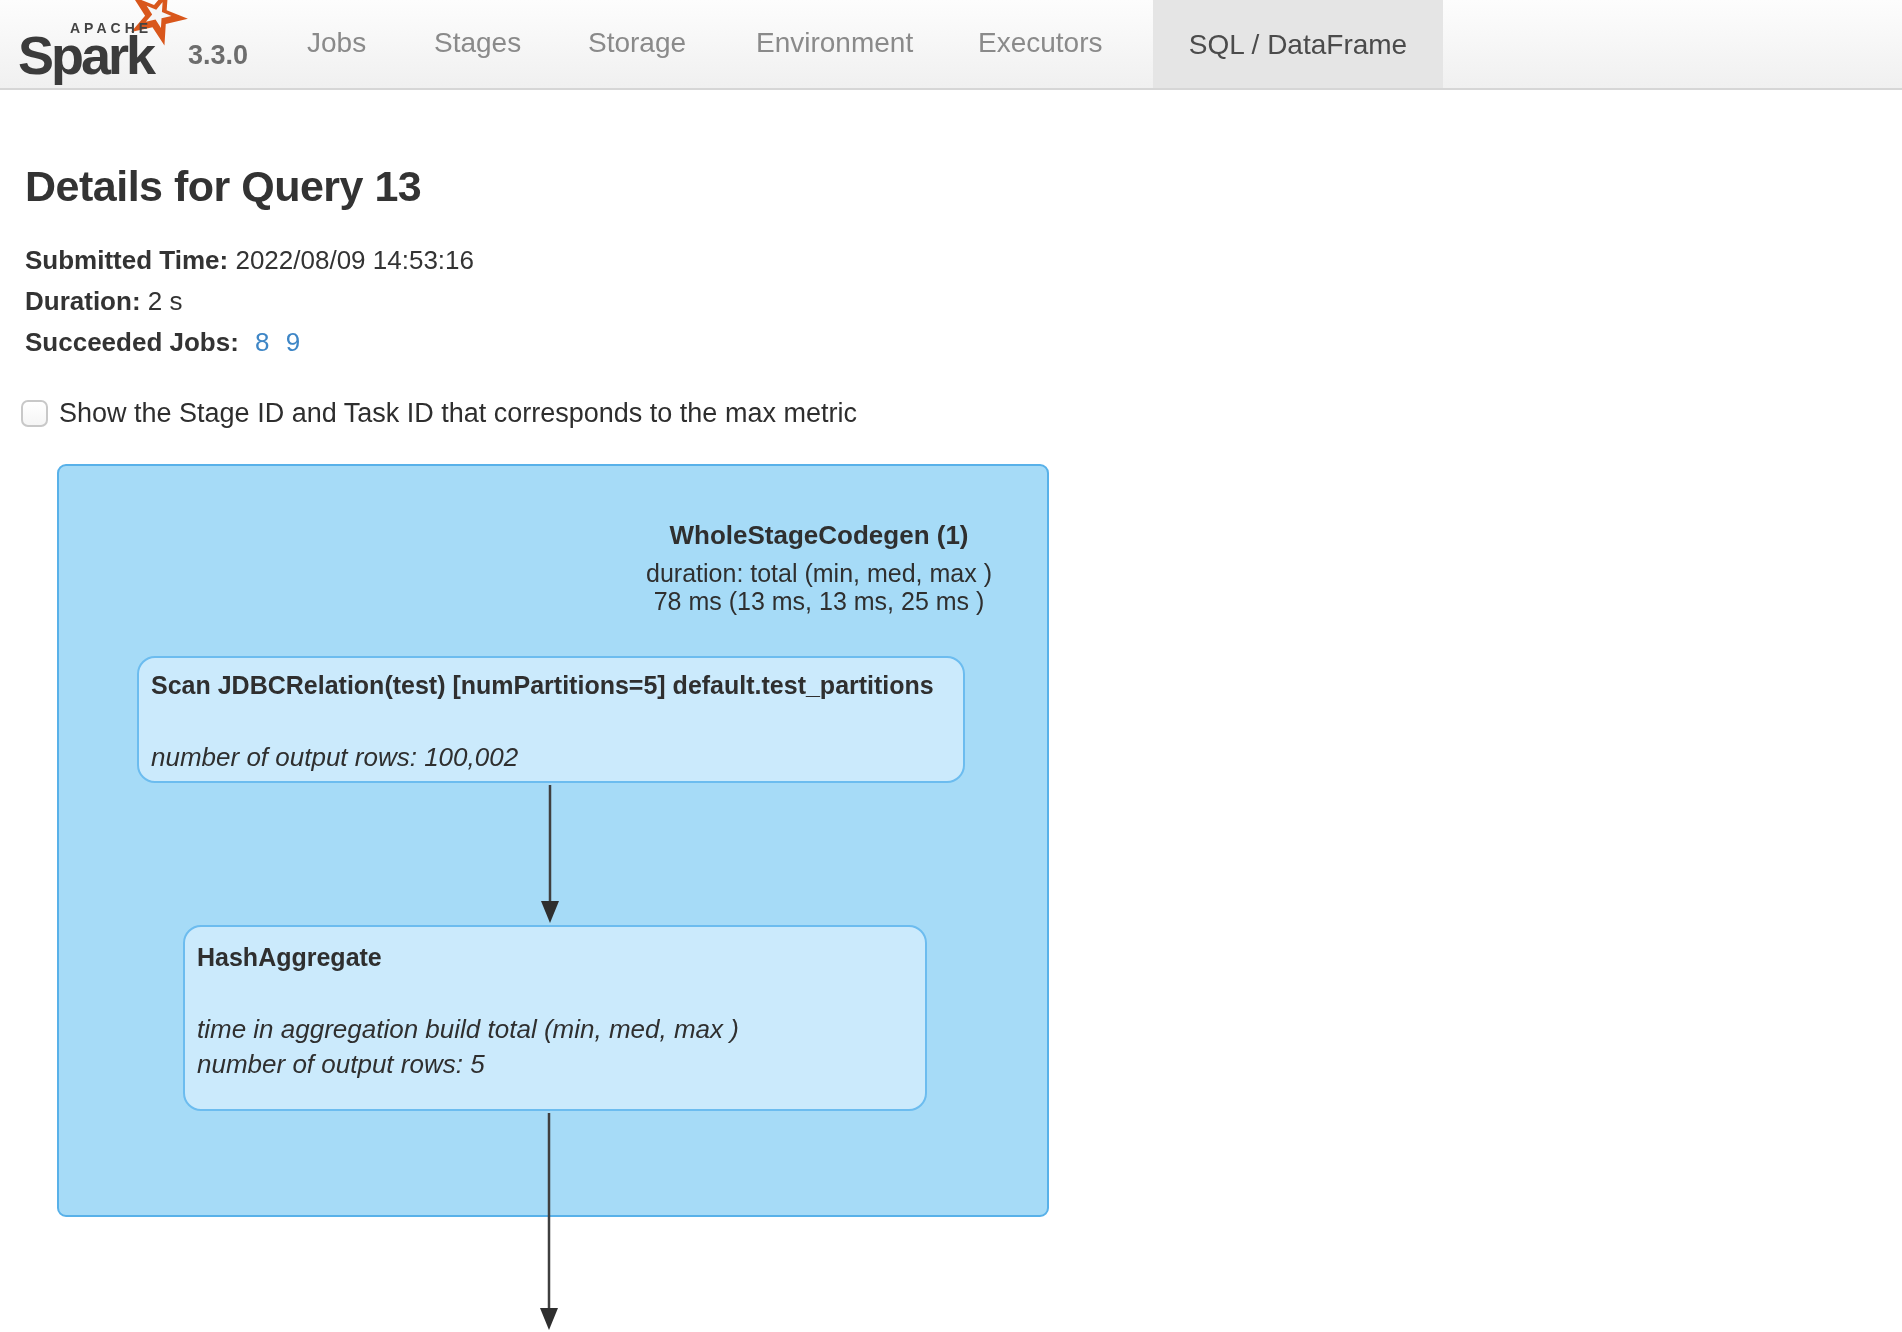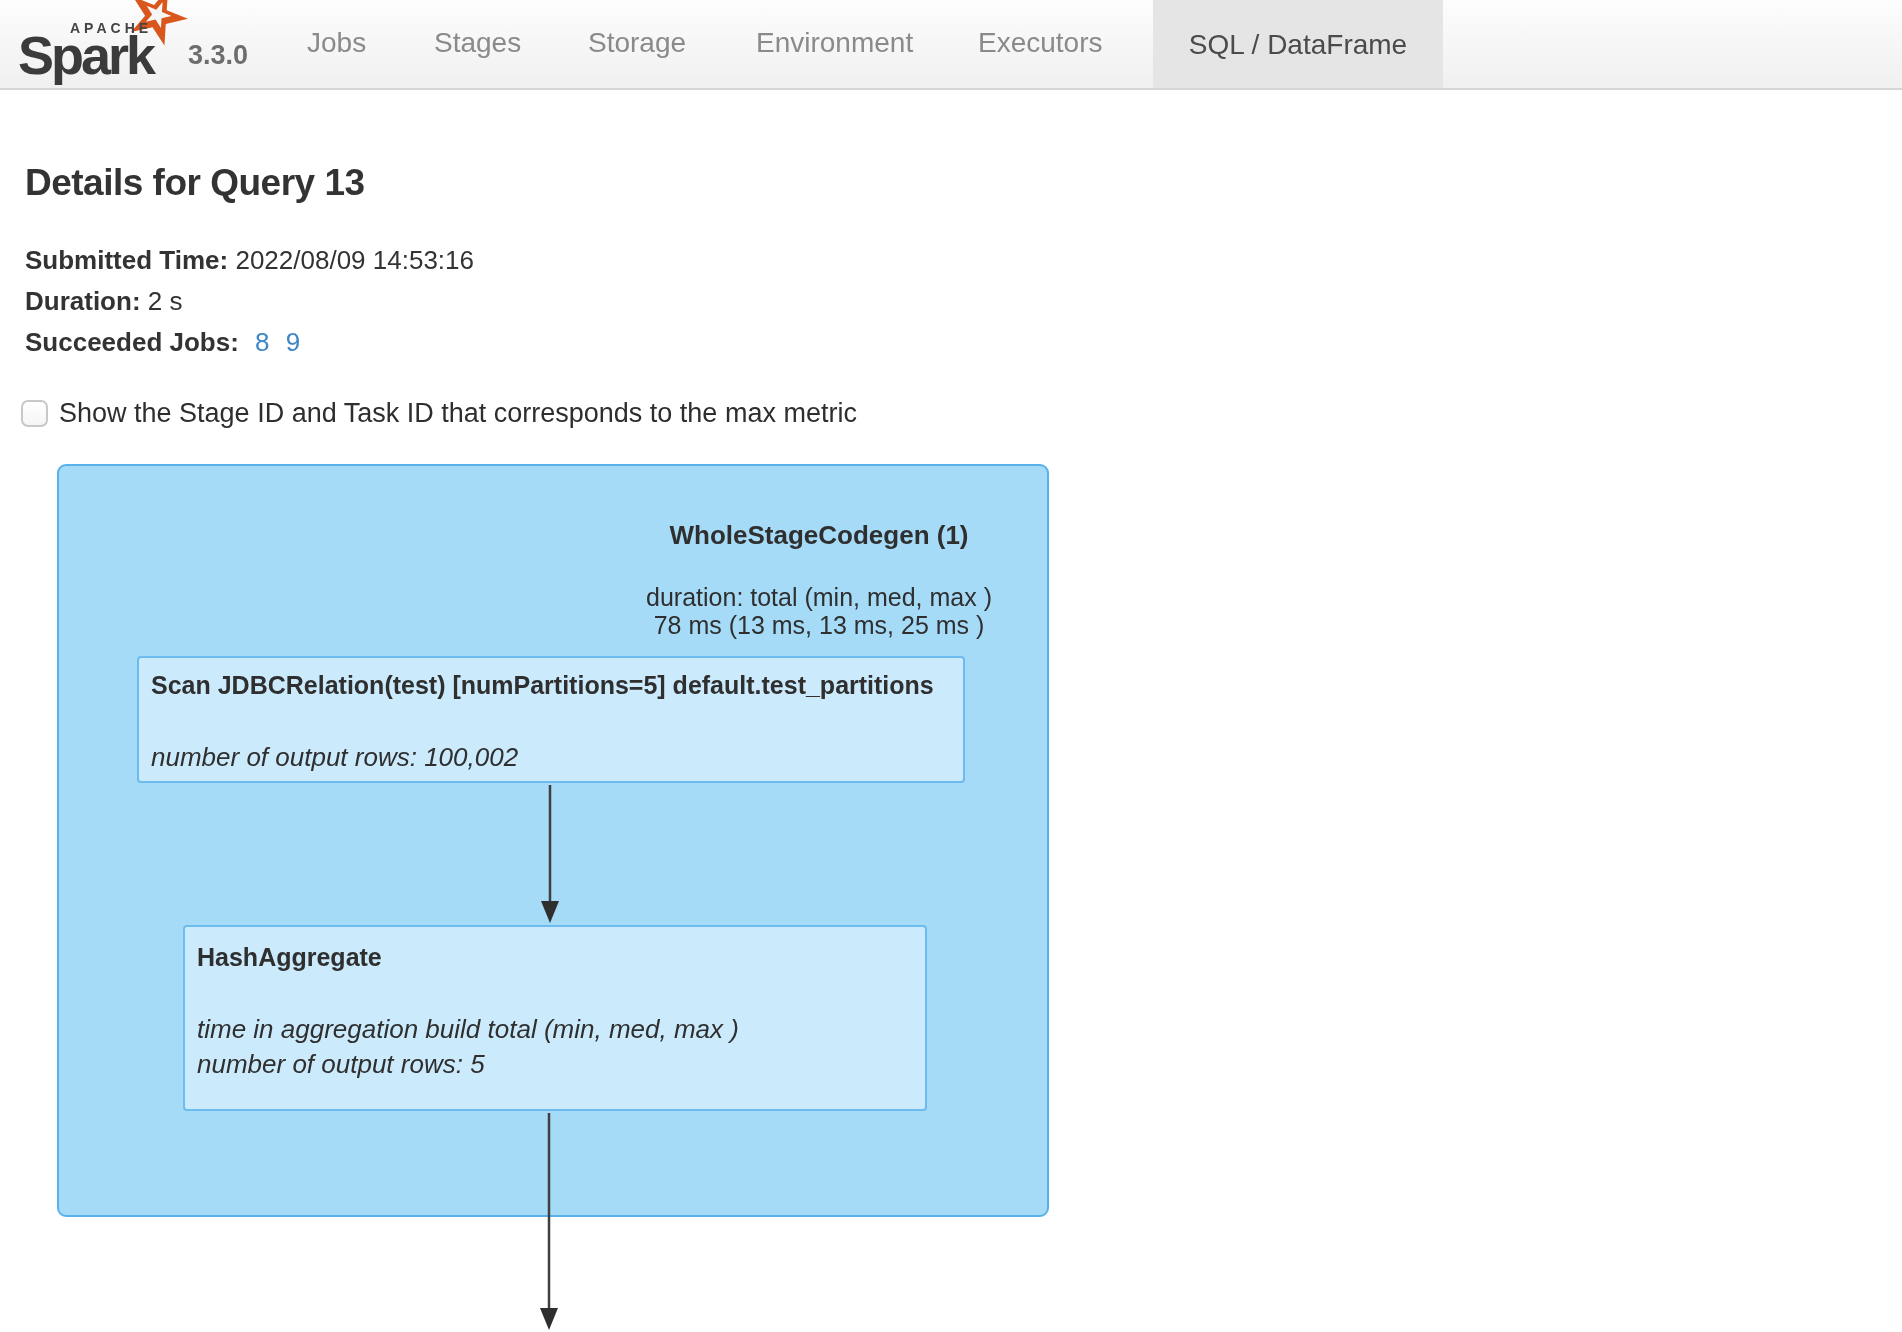--- a/index.html
+++ b/index.html
@@ -52,21 +52,21 @@
   .nav-tab-active {
     position:absolute; left:1153px; top:0; width:290px; height:90px;
     background:#e5e5e5;
     display:flex; align-items:center; justify-content:center;
     font-size:28px; color:#4b4b4b; cursor:pointer;
   }
 
   
   .page-title {
     position:absolute; left:25px; top:162px;
-    font-size:37px; font-weight:bold; color:#333; letter-spacing:-0.5px;
+    font-size:43px; font-weight:bold; color:#333; letter-spacing:-0.5px;
   }
   .meta-list { position:absolute; left:25px; top:240px; list-style:none; }
   .meta-list li { height:41px; line-height:41px; font-size:26px; color:#333; }
   .meta-list b { font-weight:bold; }
   .job-link { color:#3e86c6; text-decoration:none; margin-left:9px; cursor:pointer; }
 
   .checkbox-row {
     position:absolute; left:21px; top:399px; height:28px;
     display:flex; align-items:center;
   }
@@ -83,27 +83,27 @@
     position:absolute; left:57px; top:464px; width:992px; height:753px;
     background:#a6dbf7;
     border:2px solid #58b1e9;
     border-radius:9px;
     z-index:1;
   }
   .cluster-label {
     position:absolute; top:54px; right:55px; text-align:center; color:#2f2f2f;
   }
   .cluster-name { font-size:26px; font-weight:bold; white-space:nowrap; }
-  .cluster-metrics { margin-top:32px; font-size:25px; line-height:28px; white-space:nowrap; }
+  .cluster-metrics { margin-top:8px; font-size:25px; line-height:28px; white-space:nowrap; }
 
   .node {
     position:absolute;
     background:#cbeafc;
     border:2px solid #6cbcef;
-    border-radius:4px;
+    border-radius:18px;
     color:#2f2f2f;
     z-index:2;
   }
   .node-header { font-size:25px; font-weight:bold; white-space:nowrap; }
   .node-metrics { font-size:26px; white-space:nowrap;font-style:italic; }
   .node-scan { left:137px; top:656px; width:828px; height:127px; padding:13px 12px 0 12px; }
   .node-scan .node-metrics { margin-top:42px; }
   .node-hash { left:183px; top:925px; width:744px; height:186px; padding:16px 12px 0 12px; }
   .node-hash .node-metrics { margin-top:40px; line-height:35px; }
 

